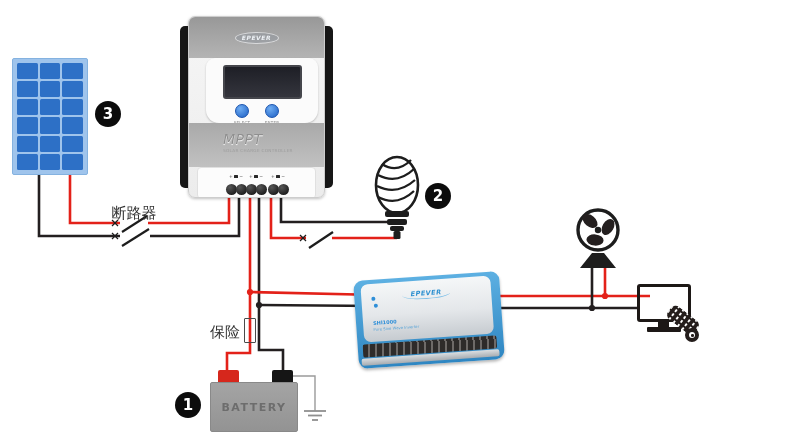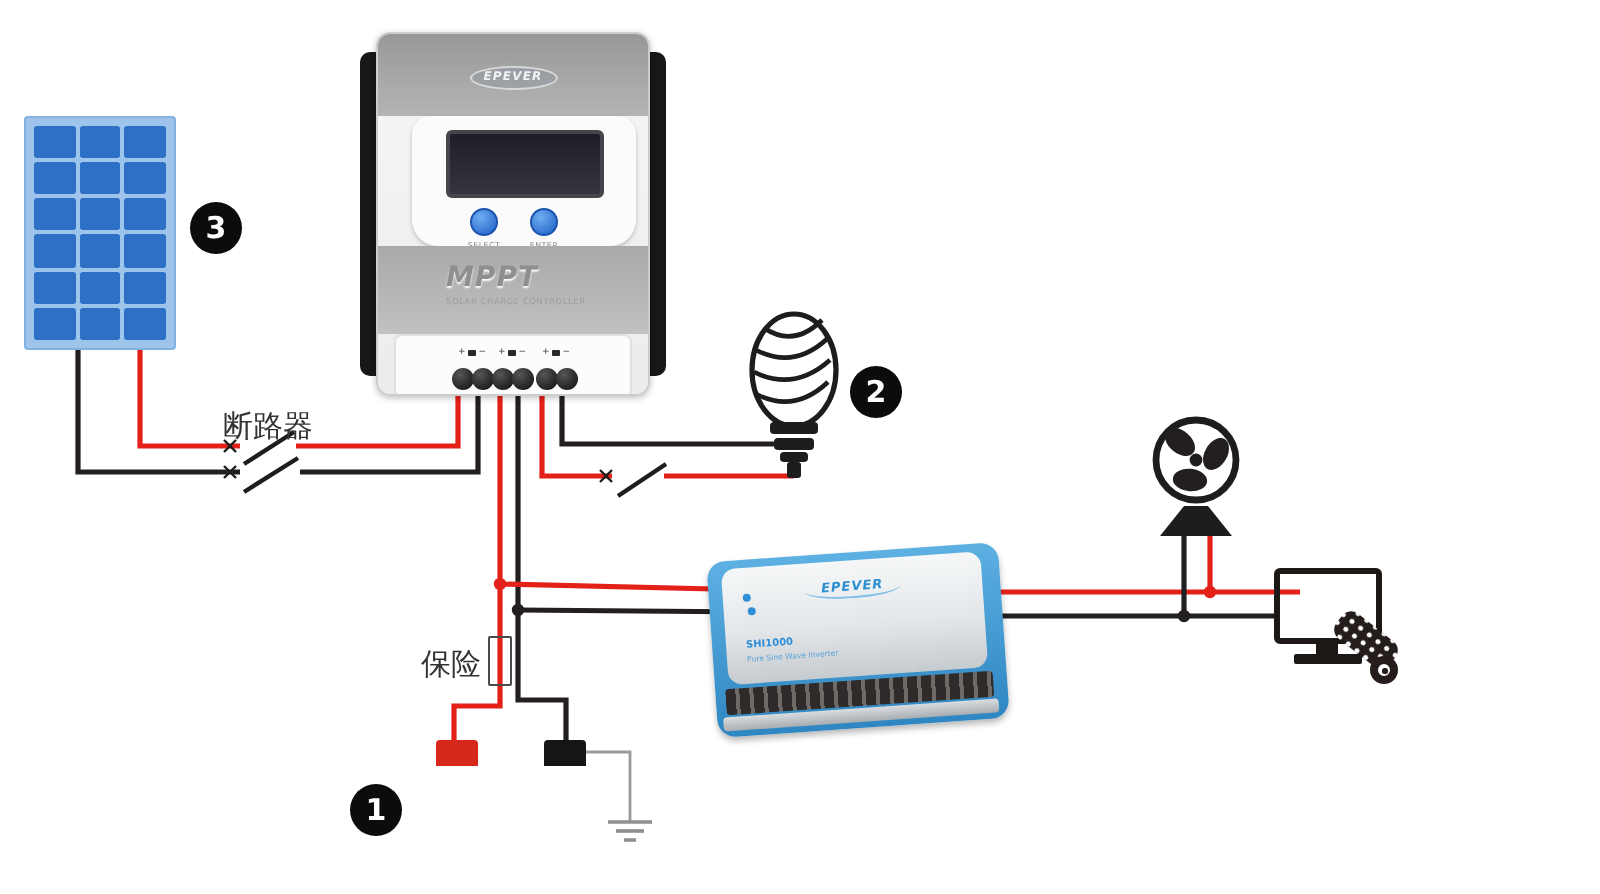--- a/index.html
+++ b/index.html
@@ -19,21 +19,21 @@
   
   .badge{width:26px;height:26px;border-radius:50%;background:#0c0c0c;color:#fff;
     display:flex;align-items:center;justify-content:center;font-size:15px;font-weight:bold;z-index:4;}
   .badge-panel{left:95px;top:101px;}
   .badge-bulb{left:425px;top:183px;}
   .badge-battery{left:175px;top:392px;}
 
   
   .zh{position:absolute;font-size:15px;color:#333;z-index:4;}
   .lbl-breaker{left:108px;top:204px;width:52px;text-align:center;}
-  .lbl-fuse{left:210px;top:323px;width:31px;text-align:center;}
+  .lbl-fuse{left:210px;top:323px;width:31px;text-align:left;}
 
   
   .controller{left:178px;top:16px;width:157px;height:182px;}
   .bracket{position:absolute;top:10px;width:26px;height:162px;background:#171717;border-radius:5px;}
   .bracket.l{left:2px;}  .bracket.r{right:2px;}
   .bracket::before,.bracket::after{content:"";position:absolute;left:9px;width:8px;height:12px;
     border-radius:50%;background:#fff;}
   .bracket::before{top:13px;} .bracket::after{bottom:13px;}
   .ctl-body{position:absolute;left:10px;right:10px;top:0;bottom:0;border-radius:7px;overflow:hidden;
     background:linear-gradient(#f6f6f6,#ececec);border:1px solid #cdcdcd;box-shadow:0 1px 3px rgba(0,0,0,.25);}
@@ -45,21 +45,21 @@
     border-radius:9px 9px 13px 13px;box-shadow:0 1px 2px rgba(0,0,0,.22);}
   .lcd{position:absolute;left:17px;top:7px;width:79px;height:34px;border-radius:3px;
     background:linear-gradient(#1e1f26,#34353d);border:2px solid #45464c;}
   .btn{position:absolute;top:46px;width:14px;height:14px;border-radius:50%;
     background:radial-gradient(circle at 35% 30%,#6fadf2,#1d5fc4);border:1px solid #1b54ae;}
   .btn.left{left:29px;} .btn.right{left:59px;}
   .btn-lbl{position:absolute;top:62px;width:30px;text-align:center;font-size:4px;color:#8a8a8a;letter-spacing:.2px;}
   .btn-lbl.left{left:21px;} .btn-lbl.right{left:51px;}
   .mid-band{position:absolute;left:0;right:0;top:106px;height:44px;
     background:linear-gradient(#a9a9a9,#c1c1c1);padding:9px 0 0 34px;}
-  .mppt{font-size:14px;line-height:14px;font-weight:700;font-style:italic;color:#8f8f8f;
+  .mppt{font-size:14px;line-height:14px;font-weight:400;font-style:italic;color:#8f8f8f;
     letter-spacing:.5px;text-shadow:0 1px 1px #fff;}
   .mppt-sub{font-size:4.2px;color:#9c9c9c;letter-spacing:.3px;margin-top:2px;}
   .term-strip{position:absolute;left:8px;right:8px;top:150px;height:32px;background:#fcfcfc;
     border:1px solid #e0e0e0;border-radius:4px;}
   .term{position:absolute;top:16px;width:11px;height:11px;border-radius:50%;
     background:radial-gradient(circle at 35% 30%,#565656,#0b0b0b);}
   .pol{position:absolute;top:6px;width:20px;display:flex;justify-content:center;align-items:center;
     gap:1.5px;font-size:4.5px;color:#3a3a3a;}
   .pol b{display:block;width:3.5px;height:3.5px;background:#2a2a2a;border-radius:.5px;}
 
@@ -211,20 +211,23 @@
         <div class="term" style="left:47.5px"></div>
         <div class="term" style="left:57.5px"></div>
         <div class="term" style="left:69.5px"></div>
         <div class="term" style="left:79.5px"></div>
       </div>
     </div>
   </div>
 
   <div class="comp bterm red"></div>
   <div class="comp bterm black"></div>
+  <div class="comp battery">
+    <span>BATTERY</span>
+  </div>
   <div class="comp fuse"></div>
 
   <div class="comp inverter">
     <div class="inv-top">
       <div class="inv-logo">EPEVER</div>
       <div class="inv-led a"></div>
       <div class="inv-led b"></div>
       <div class="inv-model">SHI1000</div>
       <div class="inv-model-sub">Pure Sine Wave Inverter</div>
     </div>

